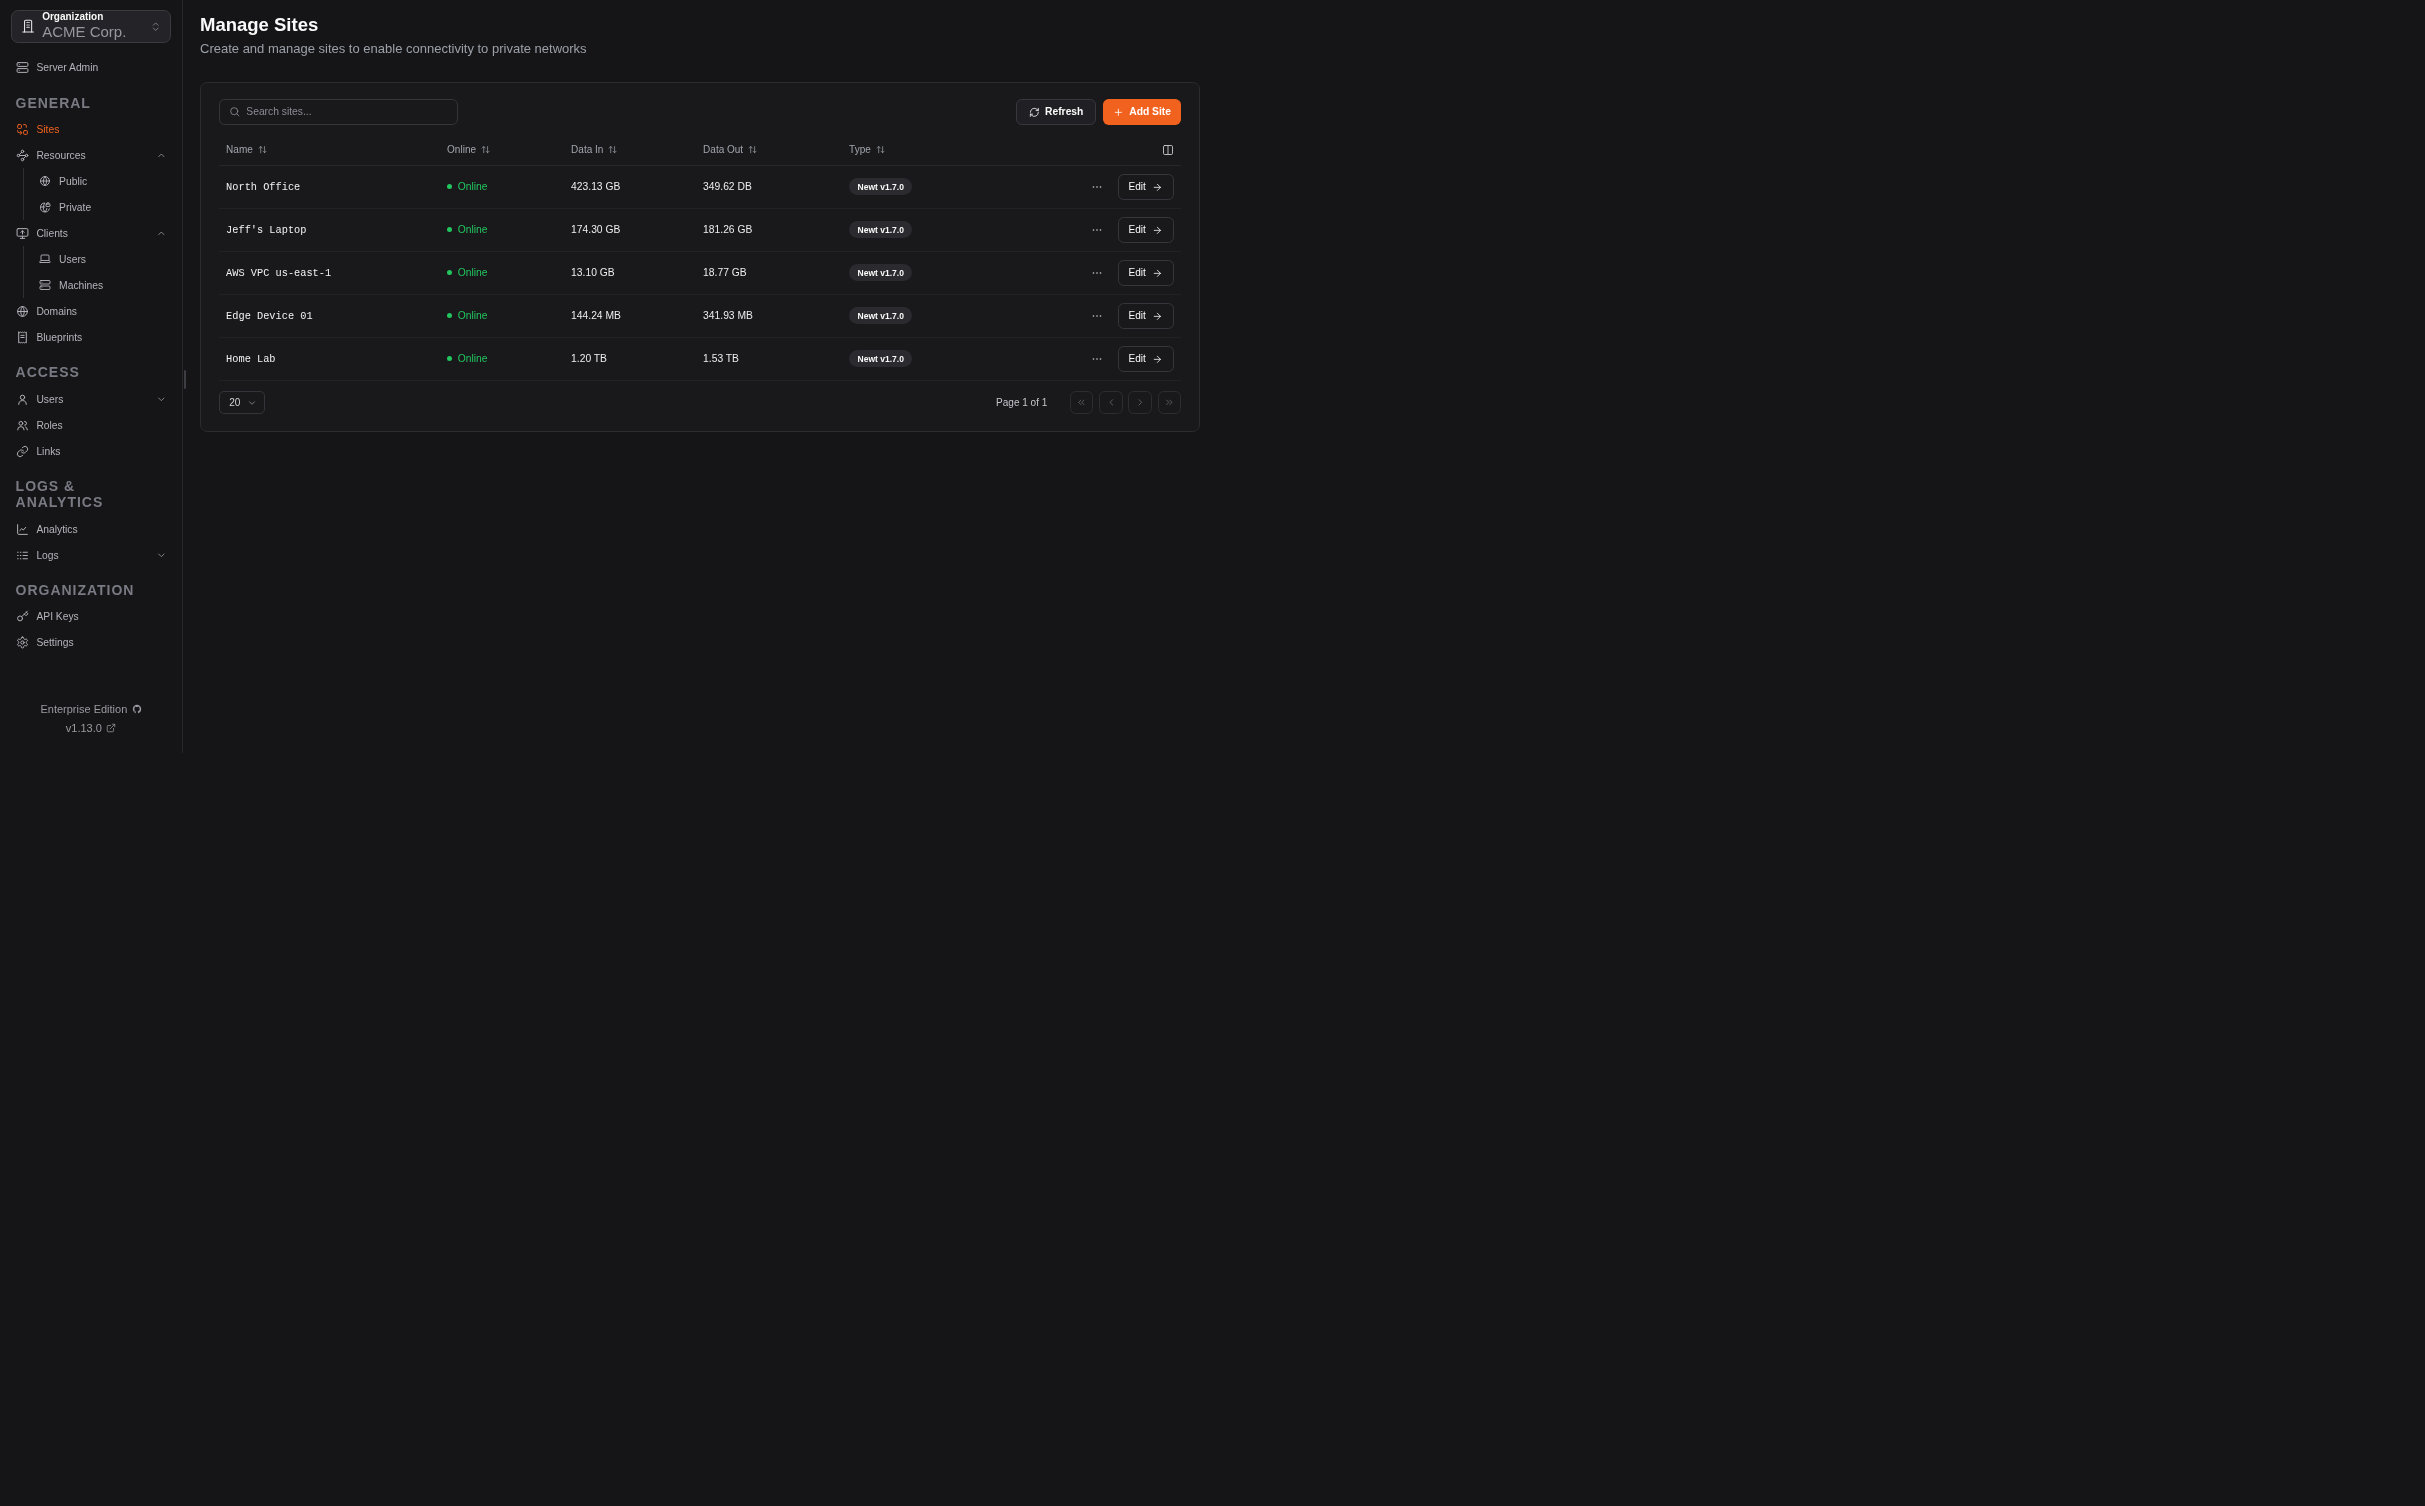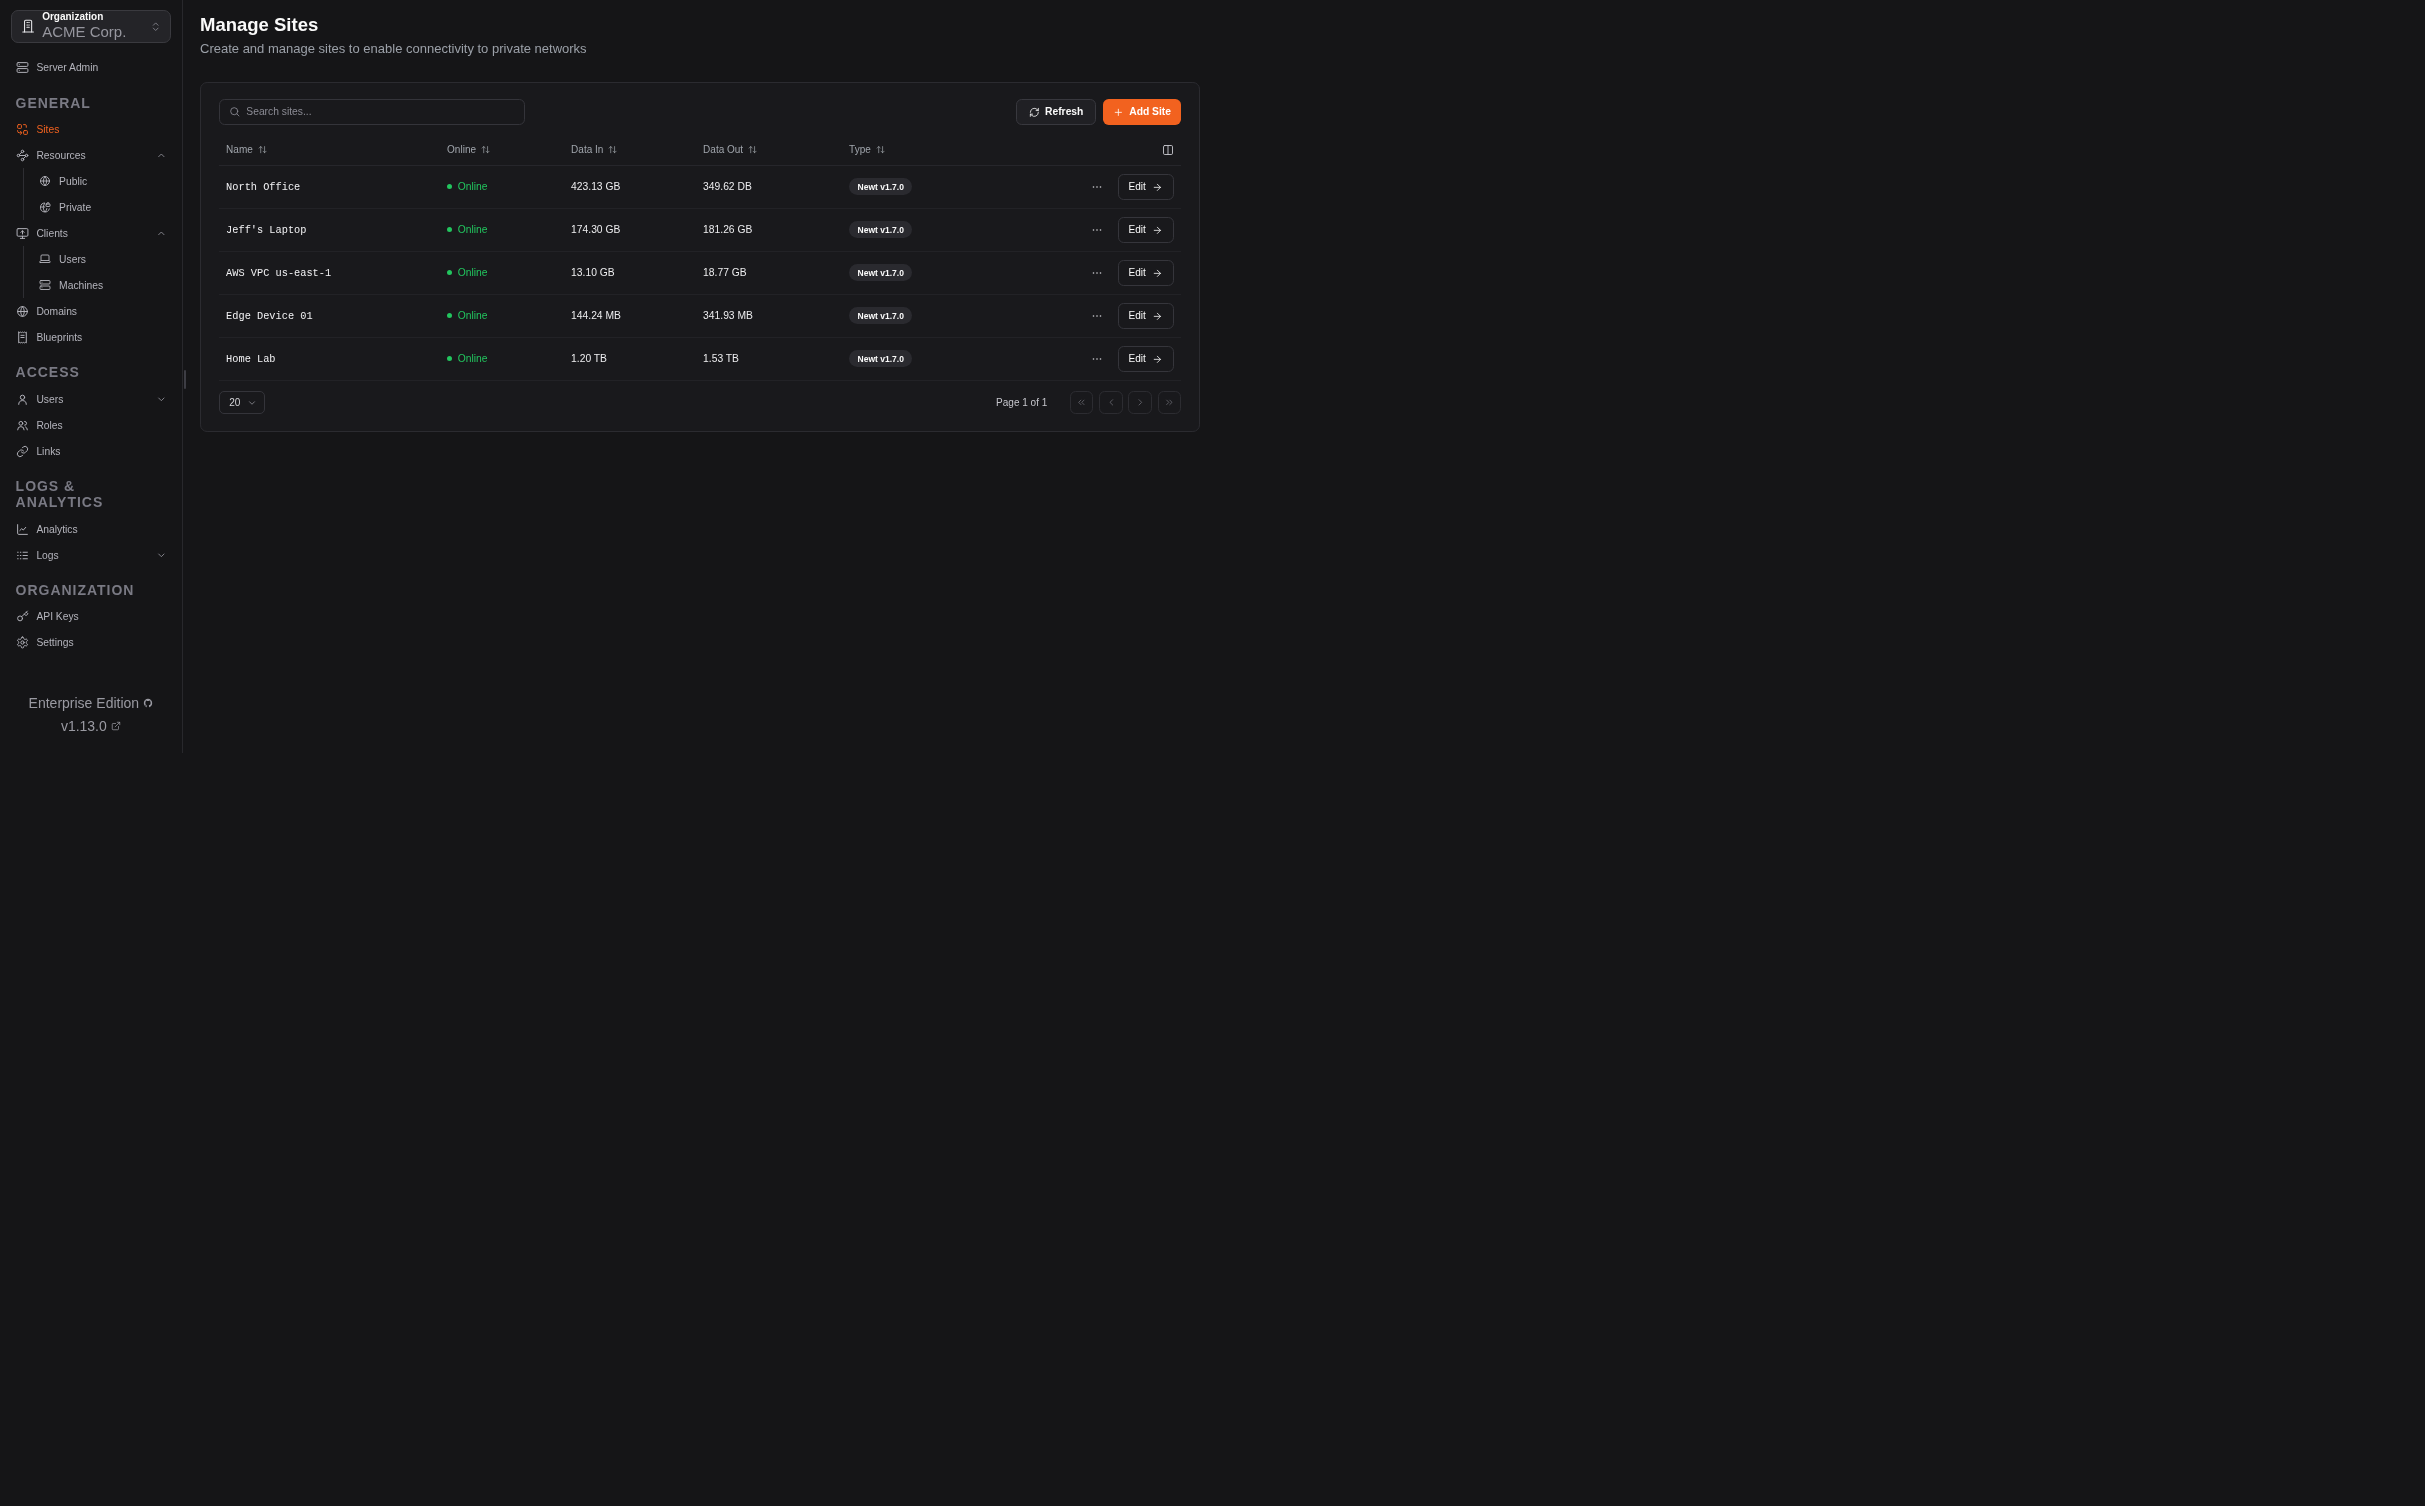--- a/index.html
+++ b/index.html
@@ -24,21 +24,21 @@
   .nav-item svg { width:13px; height:13px; stroke:#b4b4bc; flex:none; }
   .nav-item .spacer { flex:1; }
   .nav-item .chev { width:10.7px; height:10.7px; stroke:#9a9aa2; }
   .nav-item.active { color:#F2621F; }
   .nav-item.active svg { stroke:#F2621F; }
   .section-h { font-size:14px; font-weight:700; letter-spacing:.07em; color:#7a7a84;
                margin:14.2px 7.1px 5.7px; }
   ul.sub { list-style:none; margin-left:14.2px; border-left:0.7px solid #2e2e33; padding-left:8.5px; }
   ul.sub .nav-item svg { width:12px; height:12px; }
 
-  .side-footer { padding:10px 0 13px; text-align:center; font-size:14px; color:#9a9aa2; }
+  .side-footer { padding:10px 0 13px; text-align:center; font-size:11px; color:#9a9aa2; }
   .side-footer .line { display:flex; align-items:center; justify-content:center; gap:4.3px; margin-bottom:6.4px; }
   .side-footer svg { width:10px; height:10px; }
   .gh { fill:#9a9aa2; }
   .ext { stroke:#9a9aa2; width:9.3px; height:9.3px; }
 
   .scroll-thumb { position:absolute; left:184px; top:370px; width:2.1px; height:19px;
                   background:#3d3d44; border-radius:1.4px; }
 
   
   .main { flex:1; display:flex; flex-direction:column; padding:0 13px 0 17px; }
@@ -52,21 +52,21 @@
   .avatar { width:24px; height:24px; border-radius:50%; background:#27272b; border:0.7px solid #45454c;
             display:flex; align-items:center; justify-content:center; font-size:10.3px; font-weight:700;
             color:#fafafa; margin-left:17px; cursor:pointer; }
 
   .page-title { font-size:18.5px; font-weight:700; margin-top:13.5px; color:#fafafa; }
   .page-subtitle { font-size:13px; color:#9ba0a8; margin-top:5.7px; }
 
   .card { margin-top:26px; border:0.7px solid #2b2b30; border-radius:7.1px; background:#19191c;
           padding:15.7px 18px 17px; }
   .toolbar { display:flex; align-items:center; }
-  .search { width:306px; height:26px; border:0.7px solid #34343a; border-radius:5.7px;
+  .search { width:239px; height:26px; border:0.7px solid #34343a; border-radius:5.7px;
             display:flex; align-items:center; gap:6.4px; padding:0 8.5px; background:transparent; }
   .search svg { width:11.4px; height:11.4px; stroke:#8b8b94; flex:none; }
   .search input { flex:1; background:transparent; border:none; outline:none; color:#e4e4e7;
                   font-size:10.3px; font-family:inherit; }
   .search input::placeholder { color:#8b8b94; }
   .toolbar .grow { flex:1; }
   .btn { display:flex; align-items:center; gap:5.7px; height:26px; border-radius:5.7px;
          font-size:10.3px; font-weight:700; cursor:pointer; border:none; font-family:inherit; }
   .btn svg { width:10.7px; height:10.7px; }
   .btn-ghost { background:#202024; border:0.7px solid #38383e; color:#fafafa; padding:0 11.4px; }

